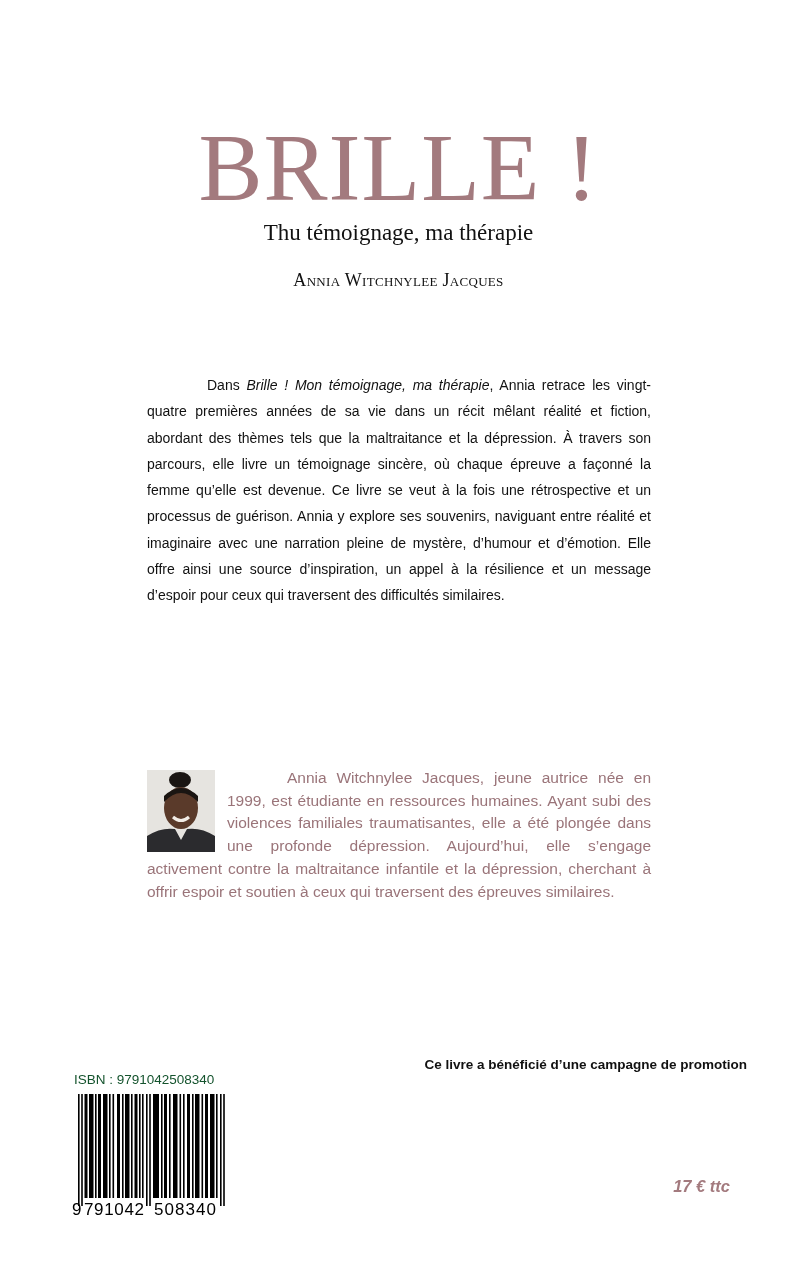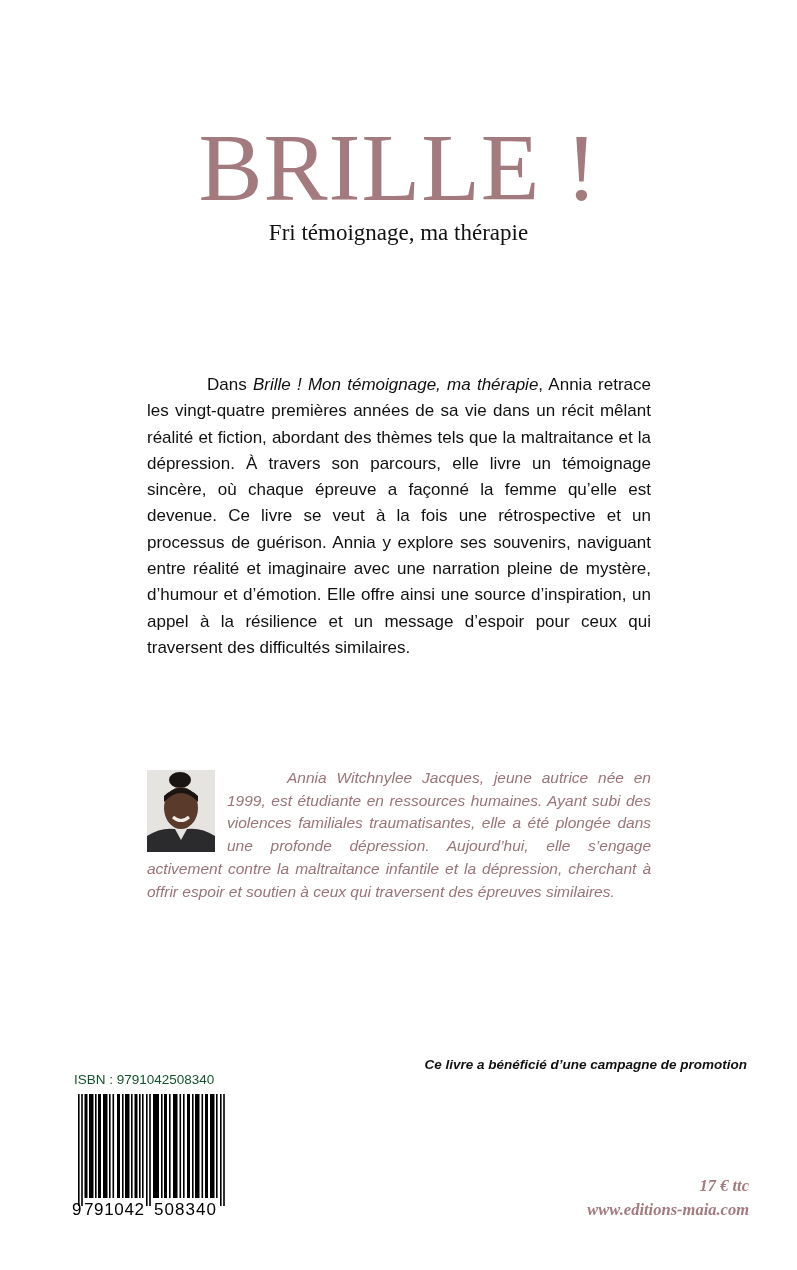--- a/index.html
+++ b/index.html
@@ -22,69 +22,70 @@
   .author {
     position: absolute; left: 0; right: 0; top: 270px;
     text-align: center;
     font-family: "Liberation Serif", "DejaVu Serif", serif;
     font-size: 18px; color: #111; font-variant: small-caps; letter-spacing: 0.3px;
   }
 
   .blurb {
     position: absolute; left: 147px; top: 372px; width: 504px;
     font-family: "Liberation Sans", "DejaVu Sans", sans-serif;
-    font-size: 17px; line-height: 26.3px; color: #111;
+    font-size: 14px; line-height: 26.3px; color: #111;
     text-align: justify; text-indent: 60px;
     margin: 0;
   }
   .blurb em { font-style: italic; }
 
   .bio {
     position: absolute; left: 147px; top: 767px; width: 504px;
     font-family: "Liberation Sans", "DejaVu Sans", sans-serif;
-    font-style: italic; font-size: 15.5px; line-height: 22.7px;
+    font-size: 15.5px; line-height: 22.7px;
     color: #9a7479; text-align: justify; margin: 0;
   }
   .bio .photo {
     float: left; width: 68px; height: 82px; margin: 3px 12px 2px 0;
     background: #e8e6e2; position: relative; overflow: hidden;
   }
   .bio .indent { display: inline-block; width: 60px; }
 
   .isbn-label {
     position: absolute; left: 74px; top: 1072px;
     font-family: "Liberation Sans", "DejaVu Sans", sans-serif;
     font-size: 13.5px; color: #14532d;
   }
   .barcode {
     position: absolute; left: 72px; top: 1094px; width: 160px; height: 122px;
   }
 
   .promo {
     position: absolute; right: 50px; top: 1055px; width: 400px; text-align: right;
     font-family: "Liberation Sans", "DejaVu Sans", sans-serif;
-    font-style: italic; font-size: 13.5px; color: #111; line-height: 20px;
+    font-size: 13.5px; color: #111; line-height: 20px;
   }
   .promo .bold { font-weight: bold; }
   .promo .line { display: block; }
   .promo .gap { height: 8px; display: block; }
 
   .price {
-    position: absolute; right: 48px; top: 1174px; text-align: right;
-    font-family: Liberation Serif, serif;
+    position: absolute; right: 67px; top: 1174px; text-align: right;
+    font-family: Liberation Sans, sans-serif;
     font-style: italic; font-weight: bold; font-size: 16.5px; color: #a37a7e; line-height: 24px;
   }
 </style>
 </head>
 <body>
 
 <div class="page">
 
   <div class="title">BRILLE !</div>
-  <div class="subtitle">Fri témoignage, ma thérapie</div>
+  <div class="subtitle">Thu témoignage, ma thérapie</div>
+  <div class="author">Annia Witchnylee Jacques</div>
 
   <p class="blurb"><span>Dans </span><em>Brille ! Mon témoignage, ma thérapie</em><span>, Annia retrace les vingt-quatre premières années de sa vie dans un récit mêlant réalité et fiction, abordant des thèmes tels que la maltraitance et la dépression. À travers son parcours, elle livre un témoignage sincère, où chaque épreuve a façonné la femme qu’elle est devenue. Ce livre se veut à la fois une rétrospective et un processus de guérison. Annia y explore ses souvenirs, naviguant entre réalité et imaginaire avec une narration pleine de mystère, d’humour et d’émotion. Elle offre ainsi une source d’inspiration, un appel à la résilience et un message d’espoir pour ceux qui traversent des difficultés similaires.</span></p>
 
   <div class="bio">
     <div class="photo">
       <svg width="68" height="82" viewBox="0 0 68 82">
         <rect x="0" y="0" width="68" height="82" fill="#e6e4e0"></rect>
         <ellipse cx="33" cy="10" rx="11" ry="8" fill="#1a1512"></ellipse>
         <ellipse cx="34" cy="38" rx="17" ry="21" fill="#5a3a2a"></ellipse>
         <path d="M17 32 Q34 14 51 32 L51 26 Q34 10 17 26 Z" fill="#1a1512"></path>
@@ -140,16 +141,15 @@
     </svg>
   </div>
 
   <div class="promo">
     <span class="line bold">Ce livre a bénéficié d’une campagne de promotion</span>
     <span class="gap"></span>
   </div>
 
   <div class="price">
     <div>17 € ttc</div>
-    <div>www.editions-maia.com</div>
   </div>
 
 </div>
 
 </body></html>

